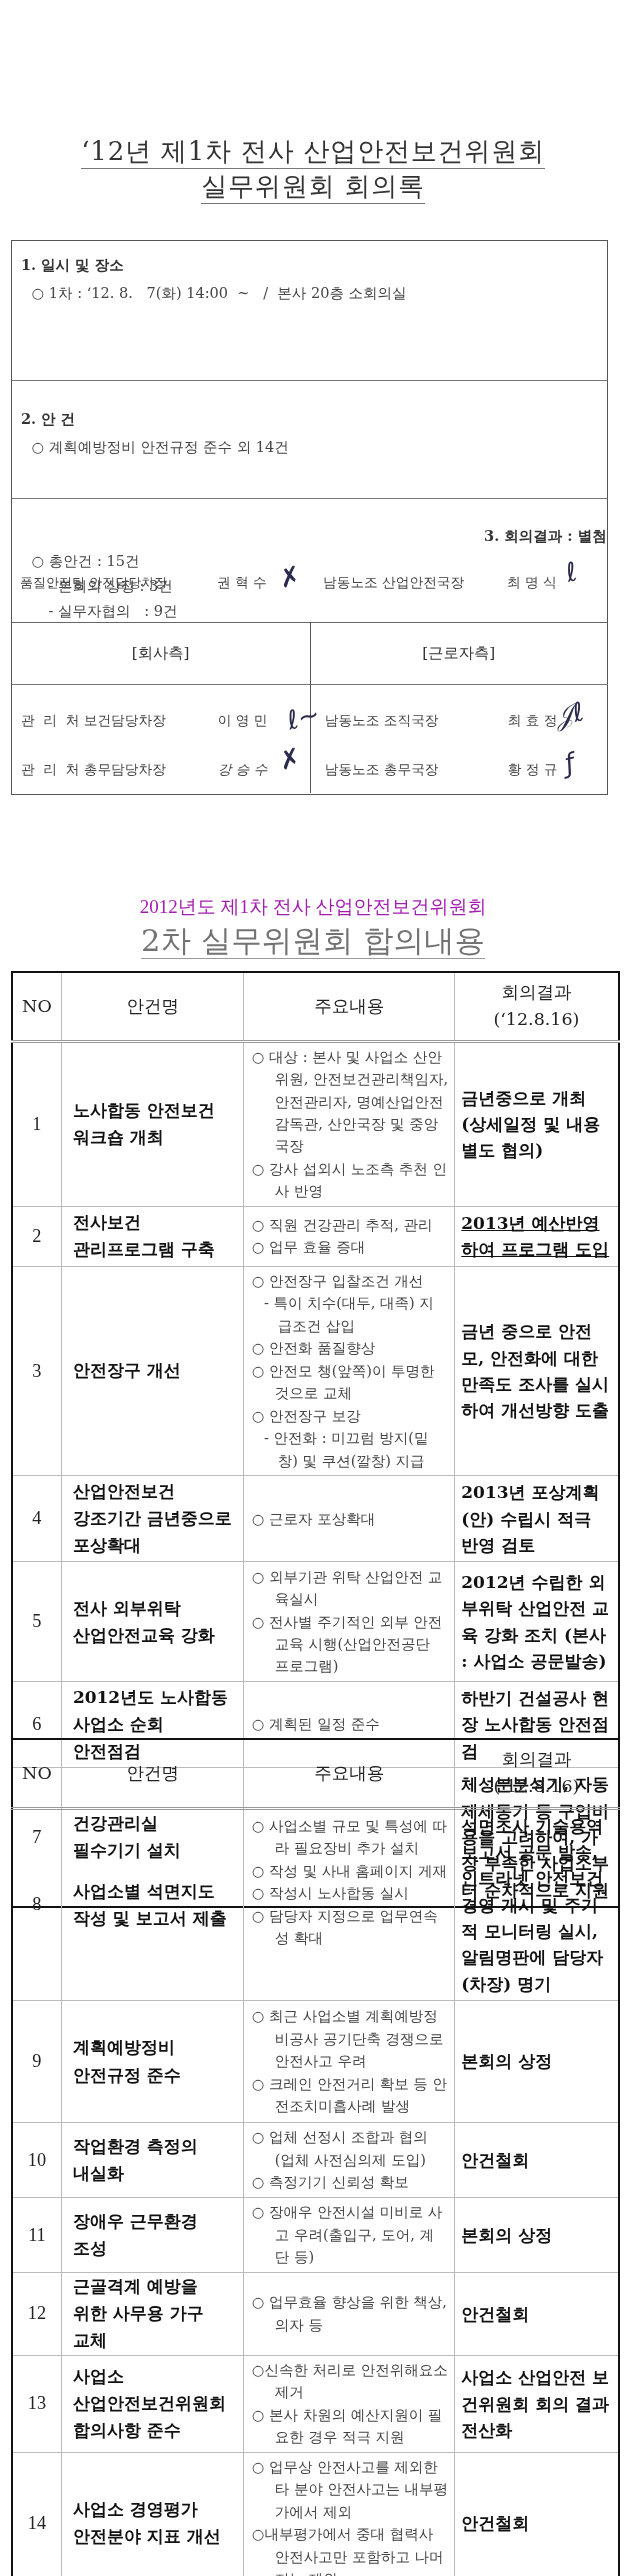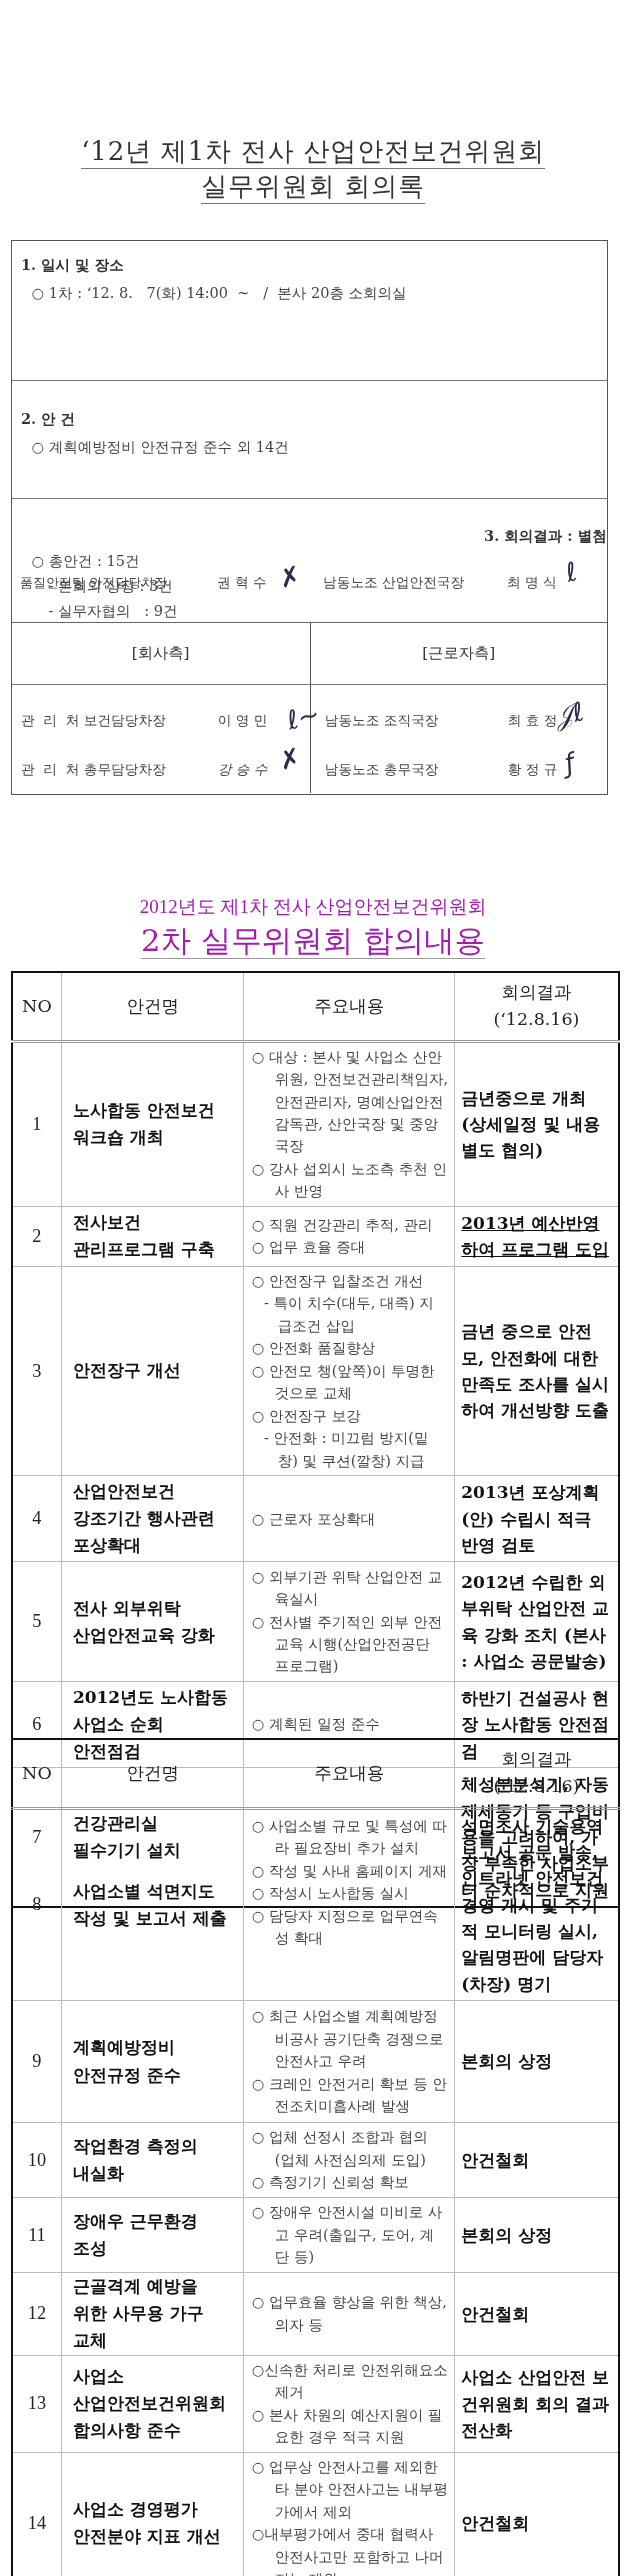--- a/index.html
+++ b/index.html
@@ -25,21 +25,21 @@
 
   .sig-head { position: absolute; top: 381px; height: 63px; width: 298px; border-bottom: 1.1px solid #777; text-align: center; font-size: 15.3px; line-height: 63px; color: #333; }
   .sig-head.left { left: 0; }
   .sig-head.right { left: 298px; }
   .sig-divider { position: absolute; left: 298px; top: 381px; width: 1.5px; height: 171px; background: #555; }
   .sig-row { position: absolute; font-size: 13.7px; color: #444; white-space: pre; }
   .sig-mark { position: absolute; font-family: "DejaVu Sans", sans-serif; font-size: 26px; color: #2a2a4a; font-style: italic; transform: rotate(-14deg); }
 
   
   .p2-sub { position: absolute; top: 894px; left: 0; width: 626px; text-align: center; font-size: 19px; color: #a21caf; font-family: "Liberation Serif", serif; }
-  .p2-main { position: absolute; top: 921px; left: 0; width: 626px; text-align: center; font-size: 30.5px; color: #a21caf; font-family: "DejaVu Serif", serif; }
+  .p2-main { position: absolute; top: 921px; left: 0; width: 626px; text-align: center; font-size: 30.5px; color: #737373; font-family: "DejaVu Serif", serif; }
   .p2-main span { border-bottom: 1.1px solid #999; }
 
   table.agenda { position: absolute; left: 10.7px; width: 606px; border-collapse: collapse; border: 2.3px solid #111; table-layout: fixed; }
   table.agenda.t1 { top: 971px; }
   table.agenda.t2 { top: 1738px; }
   table.agenda th, table.agenda td { border: 1.1px solid #bbb; vertical-align: middle; }
   table.agenda th { height: 69px; font-weight: normal; font-size: 17.5px; text-align: center; color: #222; border-bottom: 3.1px double #999; line-height: 1.55; }
   table.agenda td.no { text-align: center; font-size: 18.3px; font-family: "Liberation Serif", serif; }
   table.agenda td.title { font-weight: bold; font-size: 17px; padding-left: 10.7px; line-height: 1.6; color: #111; }
   table.agenda td.content { font-size: 14.5px; color: #444; padding: 3.1px 6.1px 3.1px 7.6px; line-height: 1.55; }
@@ -153,21 +153,21 @@
           <span class="bul">○  안전모 챙(앞쪽)이 투명한 것으로 교체</span>
           <span class="bul">○  안전장구 보강</span>
           <span class="dash">- 안전화 : 미끄럼 방지(밑창) 및 쿠션(깔창) 지급</span>
         </td>
         <td class="result">금년 중으로 안전모, 안전화에 대한 만족도 조사를 실시하여 개선방향 도출</td>
       </tr>
       <tr style="height: 75px;">
         <td class="no">4</td>
         <td class="title">
           <div>산업안전보건</div>
-          <div>강조기간 행사관련</div>
+          <div>강조기간 금년중으로</div>
           <div>포상확대</div>
         </td>
         <td class="content">
           <span class="bul">○  근로자 포상확대</span>
         </td>
         <td class="result">2013년 포상계획(안) 수립시 적극 반영 검토</td>
       </tr>
       <tr style="height: 116px;">
         <td class="no">5</td>
         <td class="title">

